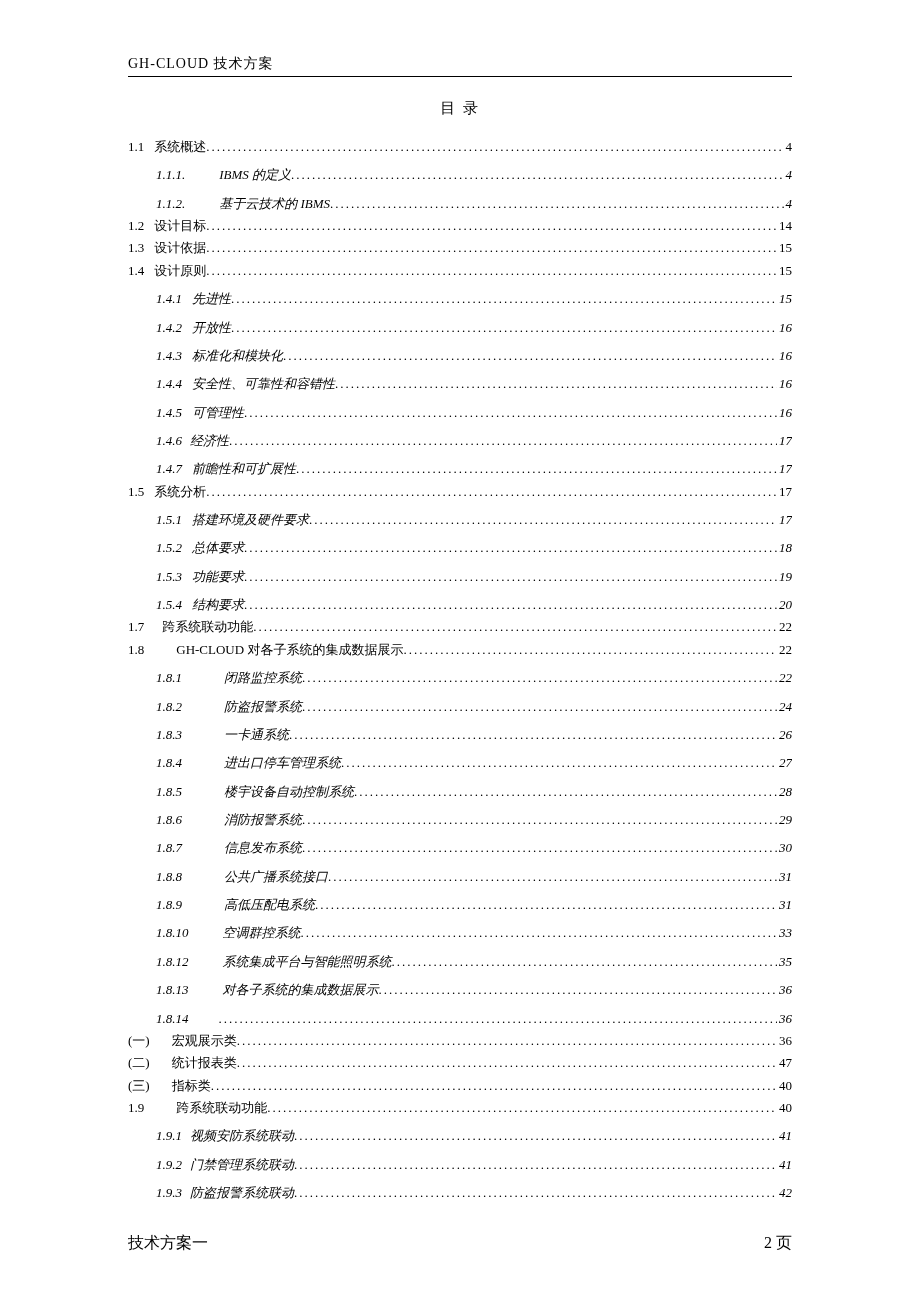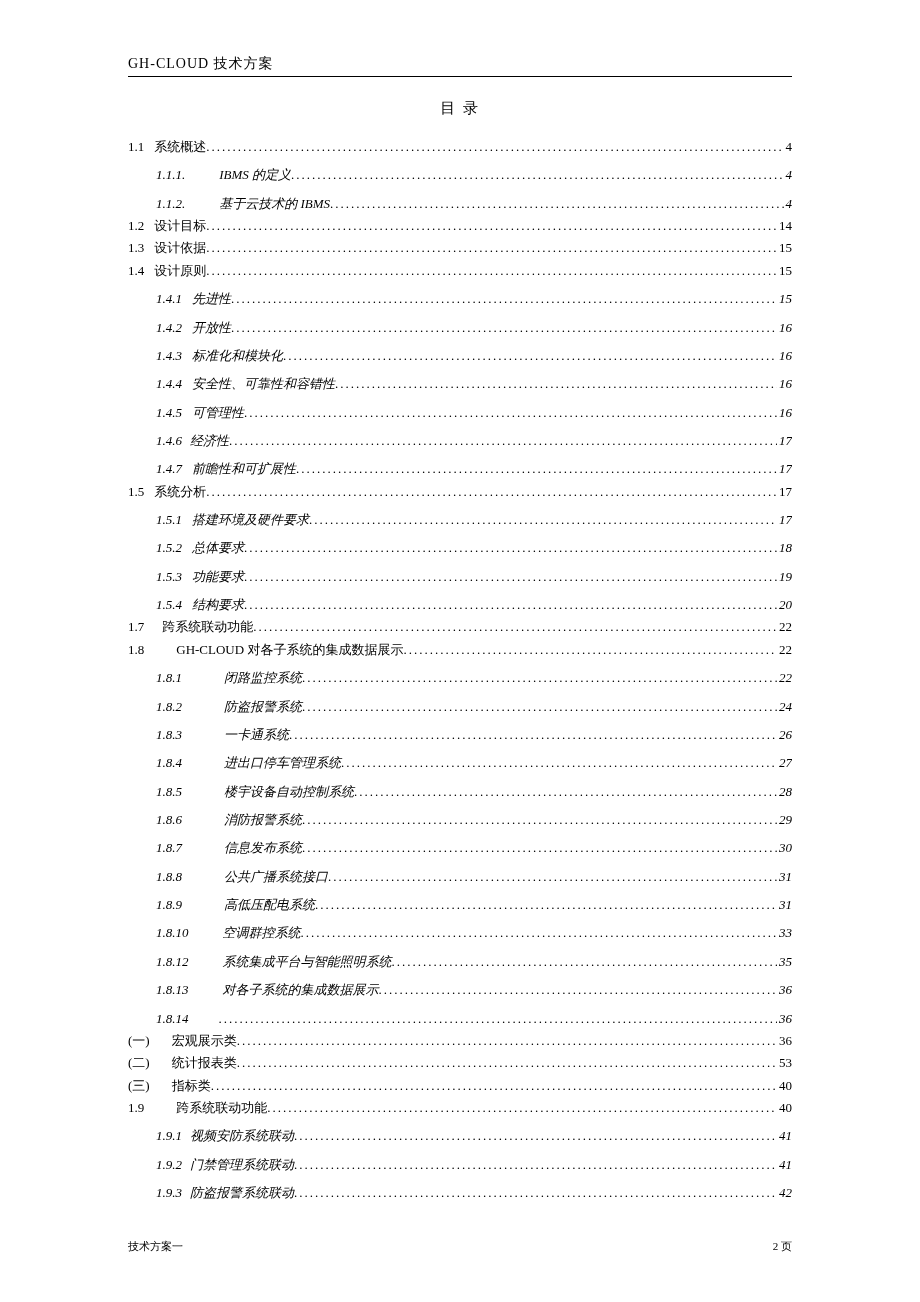--- a/index.html
+++ b/index.html
@@ -69,21 +69,21 @@
     .italic .label { font-style: italic; }
     .italic .page-num { font-style: italic; }
     .gap { display: inline-block; }
     .footer {
       position: absolute;
       bottom: 48px;
       left: 128px;
       right: 128px;
       display: flex;
       justify-content: space-between;
-      font-size: 11px;
+      font-size: 16px;
     }
   </style>
 </head>
 <body>
 
 <div class="page">
   <div class="header">GH-CLOUD 技术方案</div>
   <div class="title">目 录</div>
   <div class="toc" id="toc">
       <div class="toc-entry indent-0">
@@ -321,21 +321,21 @@
         <span class="gap" style="width: 18px;"></span>
         <span class="label">宏观展示类</span>
         <span class="dots"></span>
         <span class="page-num">36</span>
       </div>
       <div class="toc-entry indent-0">
         <span class="num">(二)</span>
         <span class="gap" style="width: 18px;"></span>
         <span class="label">统计报表类</span>
         <span class="dots"></span>
-        <span class="page-num">53</span>
+        <span class="page-num">47</span>
       </div>
       <div class="toc-entry indent-0">
         <span class="num">(三)</span>
         <span class="gap" style="width: 18px;"></span>
         <span class="label">指标类</span>
         <span class="dots"></span>
         <span class="page-num">40</span>
       </div>
       <div class="toc-entry indent-0">
         <span class="num">1.9</span>

